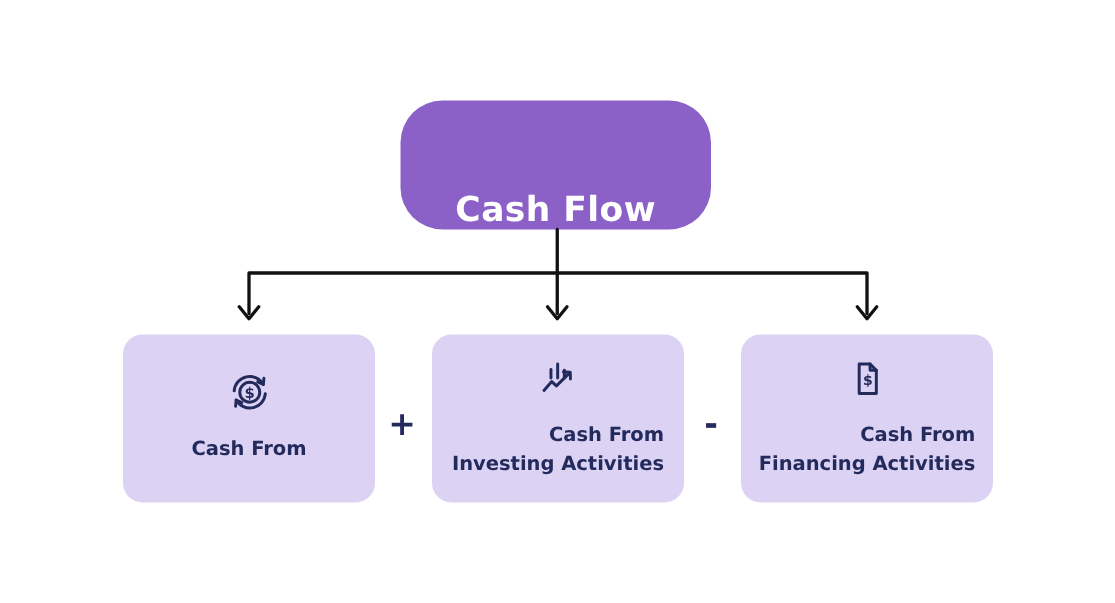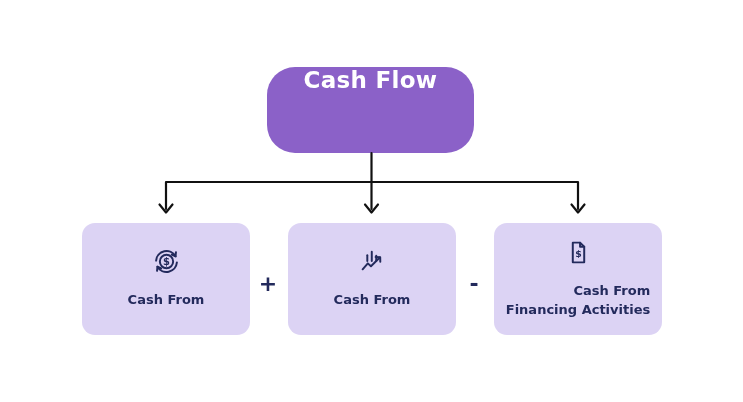--- a/index.html
+++ b/index.html
@@ -17,21 +17,21 @@
     position:relative;
     width:743px;height:402px;
     background:var(--canvas-bg);
     overflow:hidden;
   }
   .root-node{
     position:absolute;
     left:267px;top:67px;width:207px;height:86px;
     background:var(--root-bg);
     border-radius:28px;
-    display:flex;align-items:flex-start;justify-content:center;
+    display:flex;align-items:flex-end;justify-content:center;
   }
   .root-node .root-label{
     color:var(--root-text);
     font-size:23px;font-weight:700;letter-spacing:.3px;
   }
   .connectors{
     position:absolute;left:0;top:0;width:743px;height:402px;
     pointer-events:none;
   }
   .connectors path, .connectors polyline{
@@ -105,20 +105,21 @@
   <div class="child-node pos-2">
     <svg class="node-icon" width="27" height="27" viewBox="0 0 26 26" aria-hidden="true">
       <path class="stroke" d="M8 7 V12.5"></path>
       <path class="stroke" d="M12.3 3.5 V12.5"></path>
       <path class="stroke" d="M16.6 7.5 V12.5"></path>
       <polyline class="stroke" points="3.5,20.5 8.5,14.8 11.5,17.6 20,9.2"></polyline>
       <path class="stroke" d="M16 8.7 L20.4 8.8 L20.5 13.2"></path>
     </svg>
     <div class="node-lines">
       <div>Cash From</div>
+      <div>Investing Activities</div>
     </div>
   </div>
 
   <span class="operator minus">-</span>
 
   <div class="child-node pos-3">
     <svg class="node-icon" width="27" height="27" viewBox="0 0 26 26" aria-hidden="true">
       <path class="stroke" d="M7.5 3.5 H14.5 L18.5 7.5 V22.5 H7.5 Z"></path>
       <path class="stroke" d="M14.5 3.5 V7.5 H18.5"></path>
       <text class="glyph" x="13" y="17" font-size="9" text-anchor="middle">$</text>

